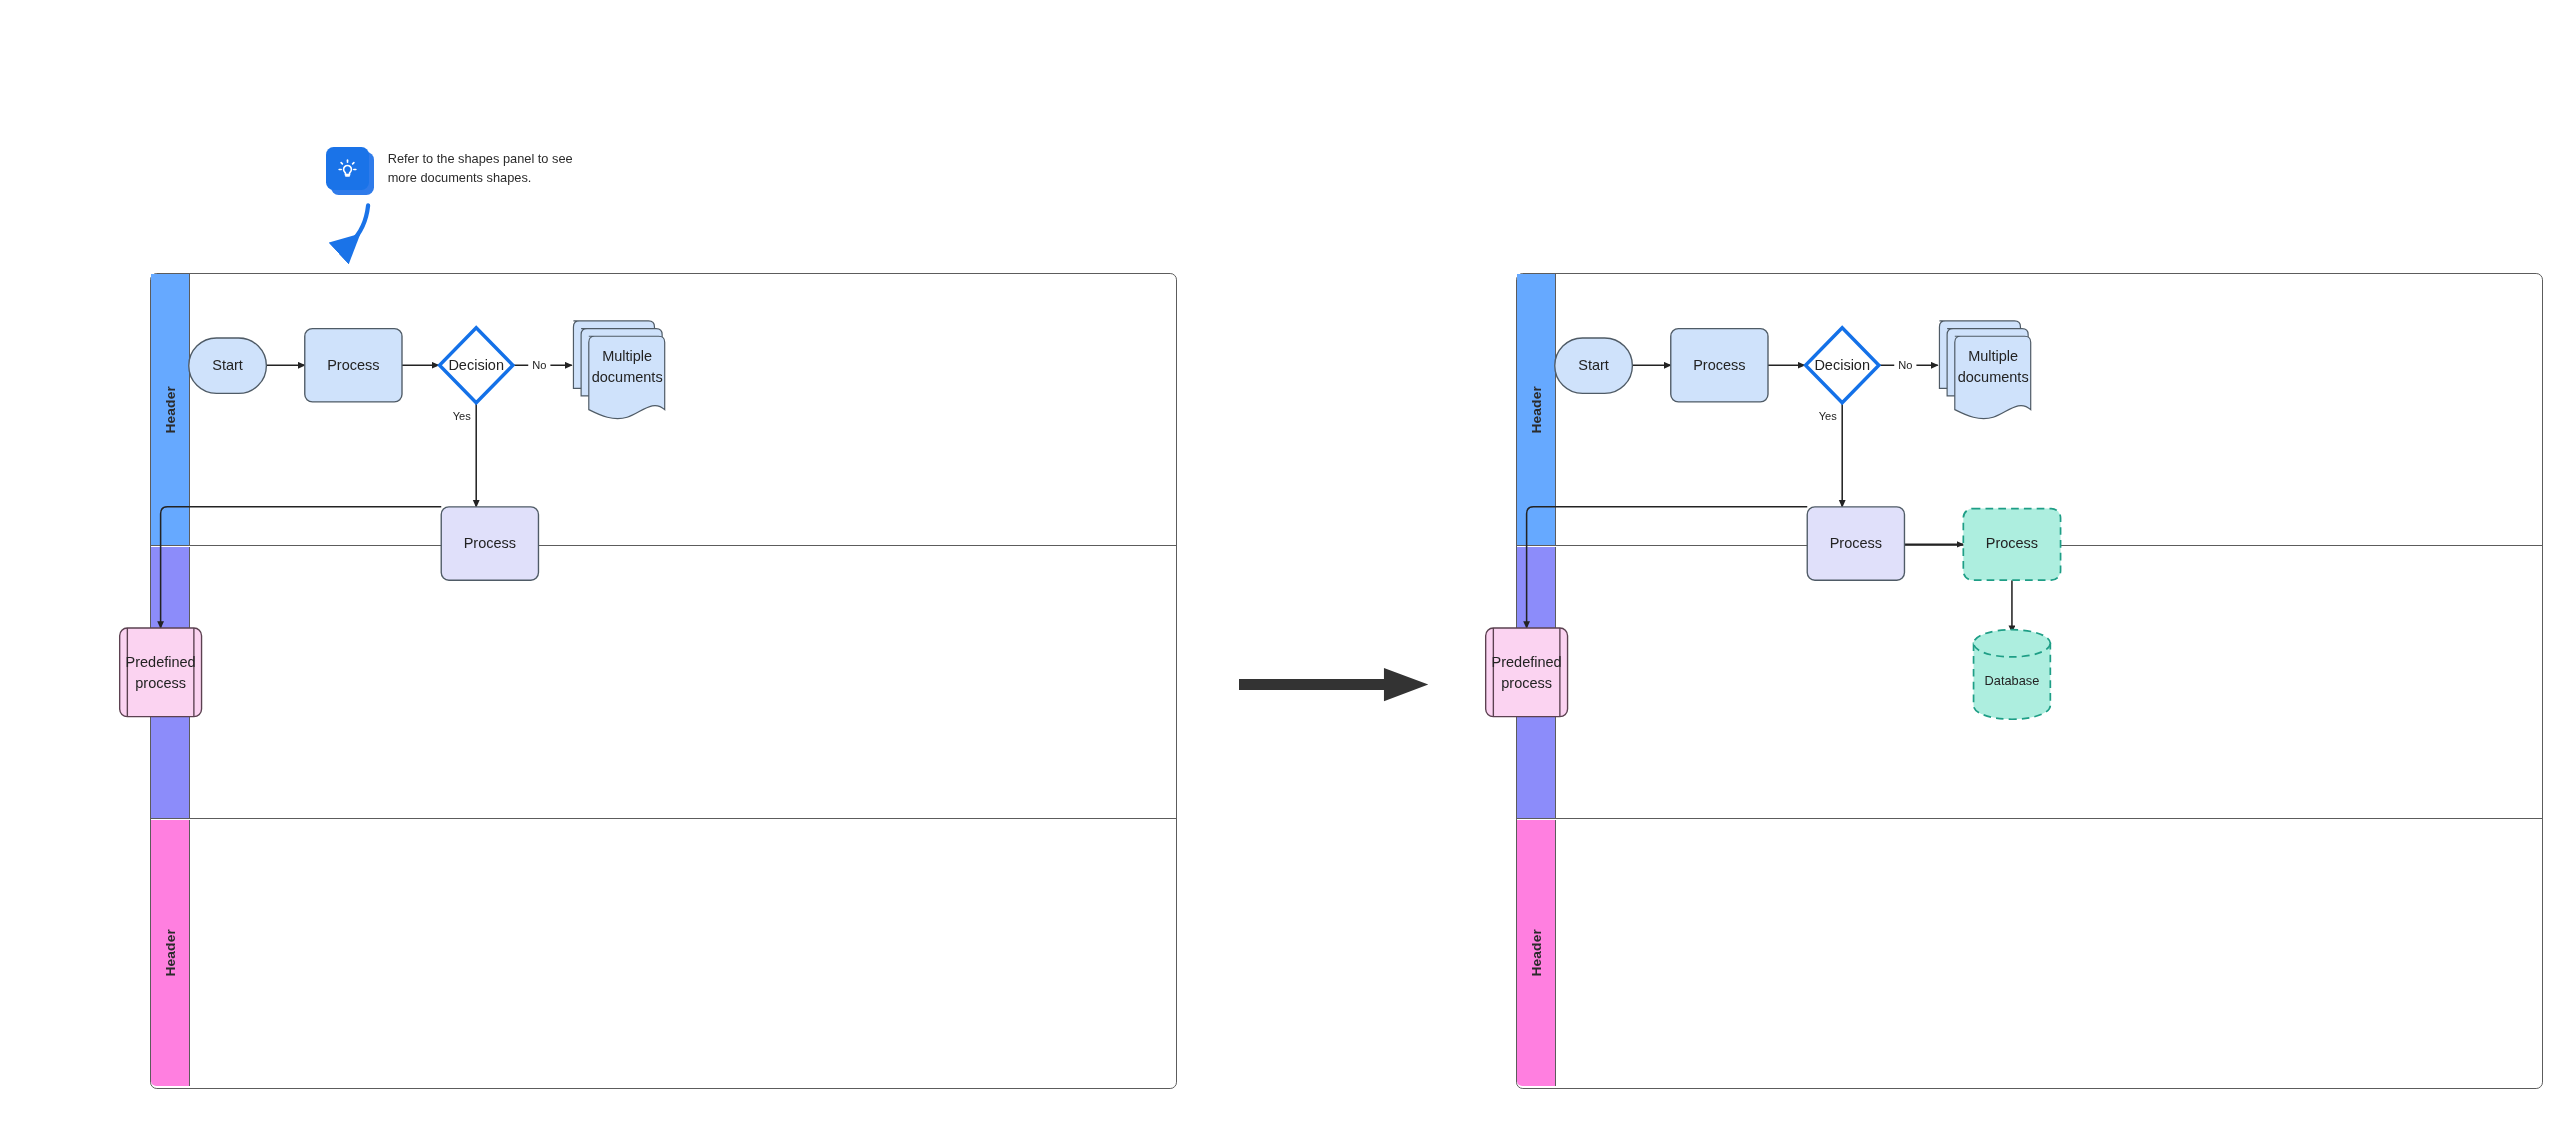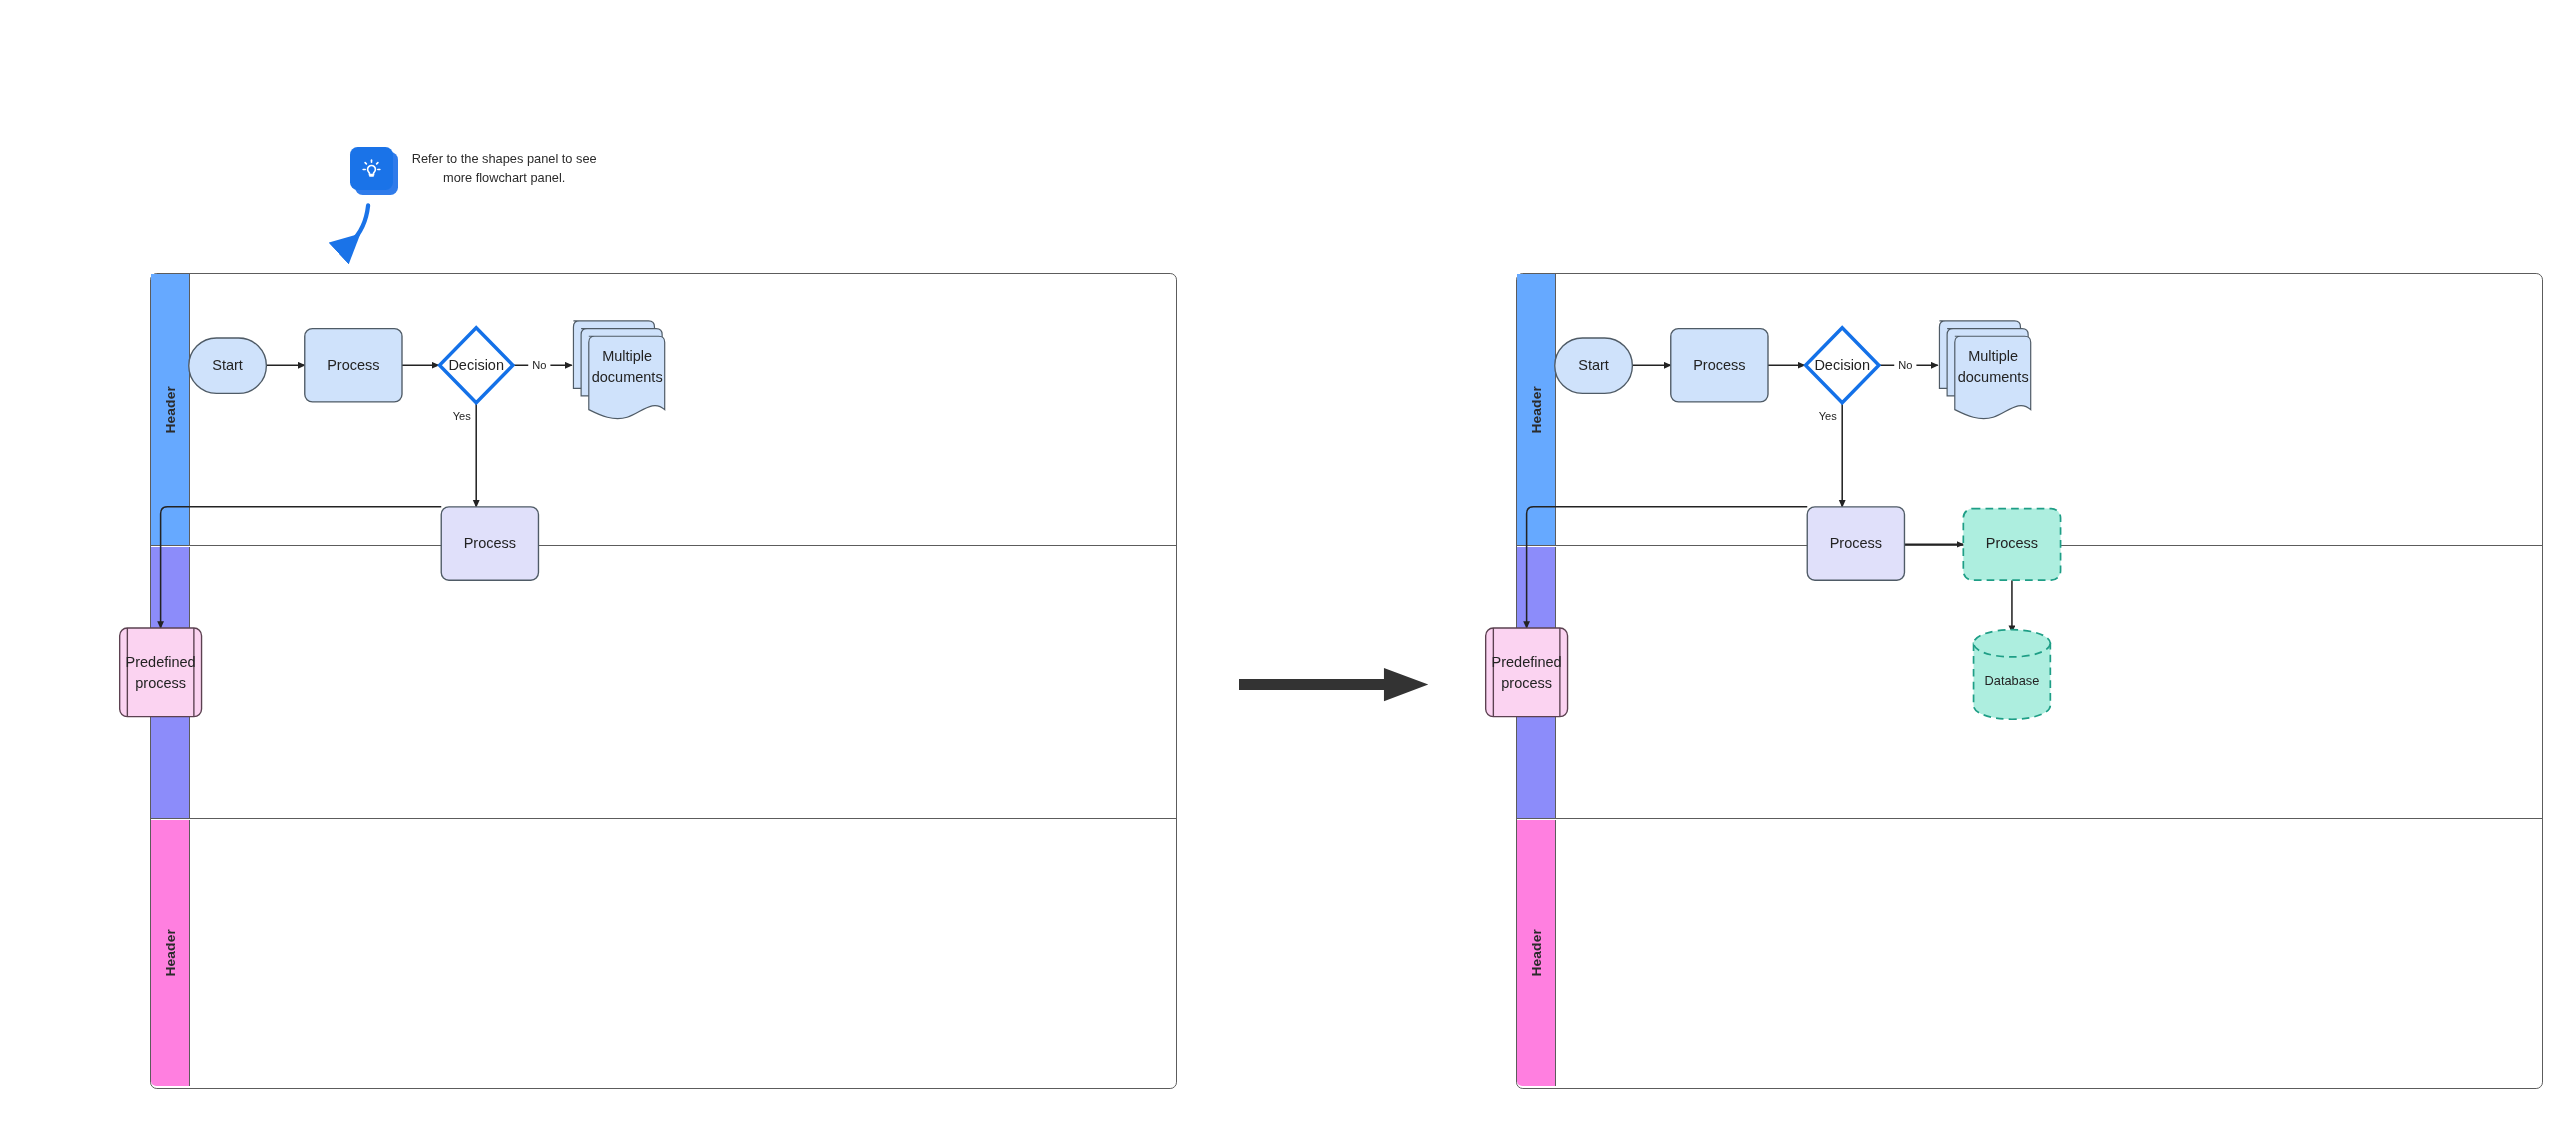--- a/index.html
+++ b/index.html
@@ -1,21 +1,21 @@
 <!DOCTYPE html>
 <html style="font-size:13.7px"><head>
 <meta charset="utf-8">
 <style>
   html,body{margin:0;padding:0;background:#ffffff;}
   body{width:2576px;height:1127px;position:relative;overflow:hidden;
        font-family:"Liberation Sans",sans-serif;color:#232323;}
   .canvas{position:absolute;left:0;top:0;width:2576px;height:1127px;}
 
   
-  .hint{position:absolute;left:350px;top:147px;display:flex;align-items:flex-start;text-align:center;}
+  .hint{position:absolute;left:326px;top:147px;display:flex;align-items:flex-start;}
   .hint-icon-wrap{position:relative;width:48px;height:48px;flex:0 0 48px;}
   .hint-icon-shadow{position:absolute;left:5.1px;top:5.1px;width:43px;height:43px;
         background:#2F7BEA;border-radius:7.7px;}
   .hint-icon{position:absolute;left:0;top:0;width:43px;height:43px;
         background:#1A73E8;border-radius:7.7px;display:flex;align-items:center;justify-content:center;}
   .hint-text{margin-left:13.7px;padding-top:3.4px;font-size:12.8px;line-height:1.42;color:#2b2b2b;
         max-width:213px;}
   .hint-arrow{position:absolute;left:329px;top:195px;}
 
   
@@ -62,21 +62,21 @@
             <line x1="9.6" y1="18.1" x2="7.2" y2="18.1"></line>
             <line x1="26.8" y1="18.1" x2="24.4" y2="18.1"></line>
             <line x1="11.0" y1="11.6" x2="9.5" y2="10.1"></line>
             <line x1="23.0" y1="11.6" x2="24.5" y2="10.1"></line>
           </g>
         </svg>
       </div>
     </div>
     <div class="hint-text">
       <div>Refer to the shapes panel to see</div>
-      <div>more flowchart panel.</div>
+      <div>more documents shapes.</div>
     </div>
   </div>
 
   <svg class="hint-arrow" width="68" height="77" viewBox="0 0 80 90">
     <defs>
       <marker id="hintHead" markerWidth="7" markerHeight="7" refX="3" refY="3.5" orient="auto" markerUnits="strokeWidth">
         <path d="M7,0 L0,3.5 L7,7 z" fill="#1A73E8"></path>
       </marker>
     </defs>
     <path d="M46,12 C44,30 38,44 26,55" stroke="#1A73E8" stroke-width="5" fill="none" stroke-linecap="round" marker-end="url(#hintHead)"></path>

